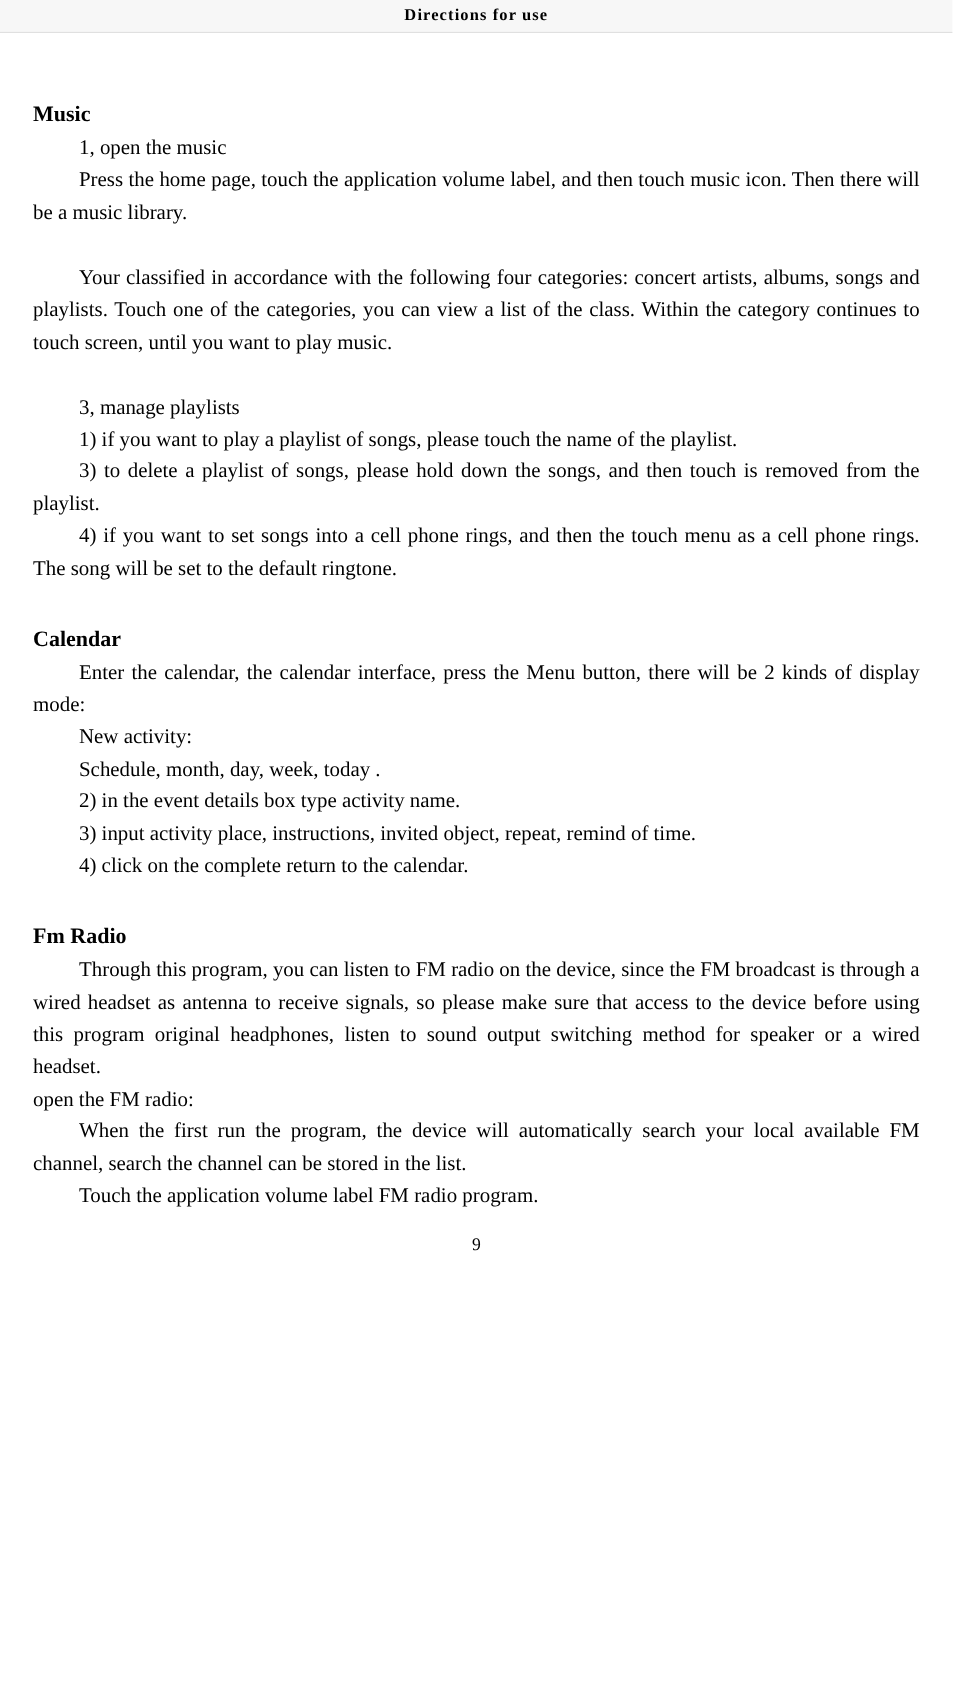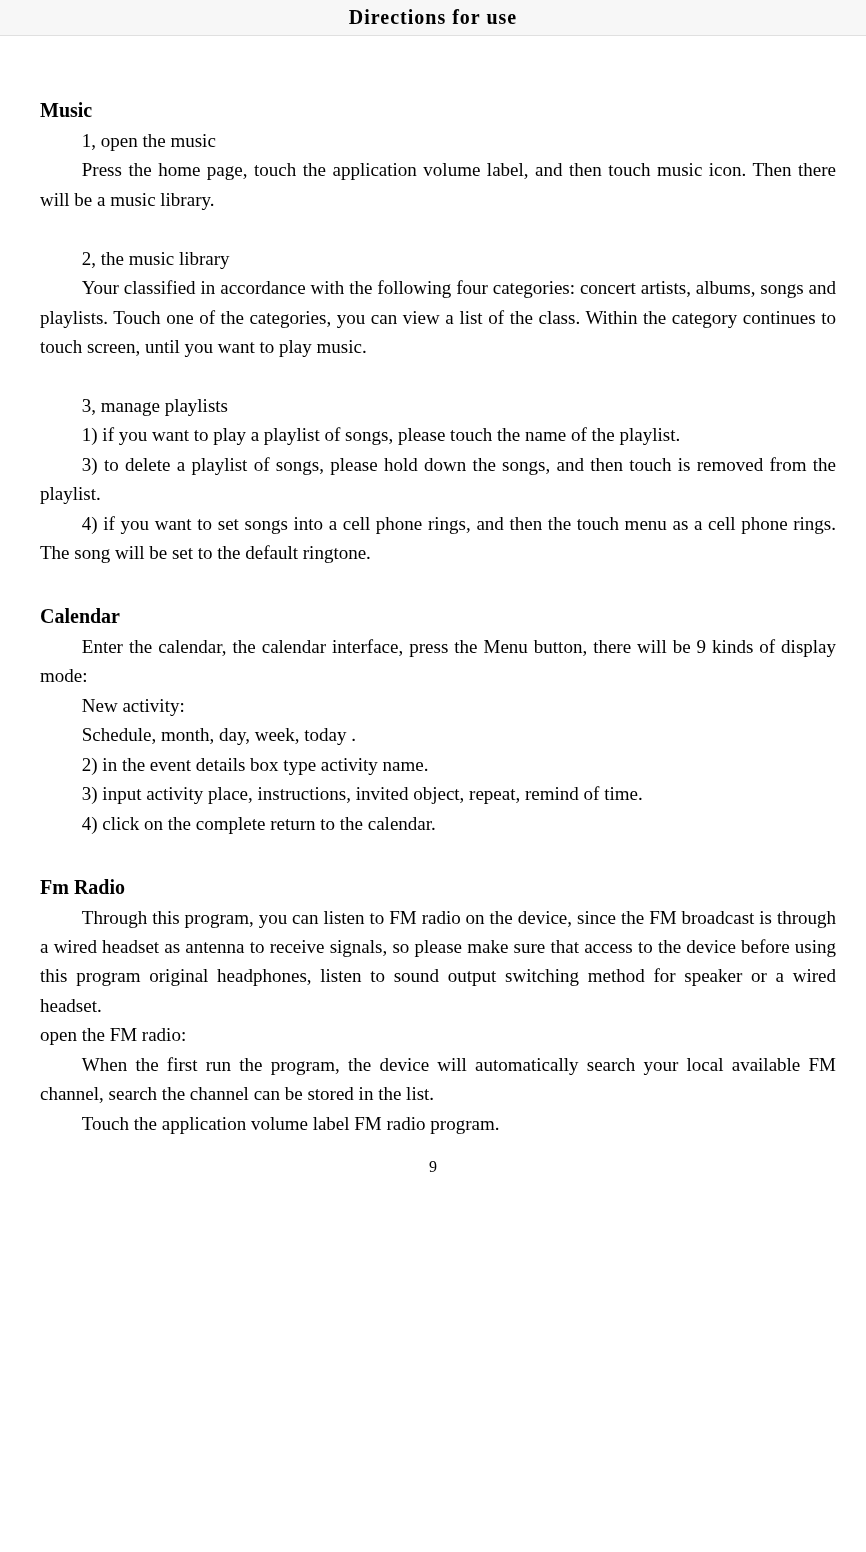--- a/index.html
+++ b/index.html
@@ -12,25 +12,25 @@
       width: 866px;
       background: #fff;
       color: #000;
     }
     .header {
       background: #f7f7f7;
       border-bottom: 1px solid #e0e0e0;
       text-align: center;
       padding: 6px 0;
       font-weight: bold;
-      font-size: 20px;
+      font-size: 15px;
       letter-spacing: 1px;
     }
     .content {
-      padding: 55px 30px 20px 40px;
+      padding: 55px 30px 20px 30px;
       font-size: 19px;
       line-height: 1.55;
       text-align: justify;
     }
     .section-heading {
       font-weight: bold;
       font-size: 20px;
       margin-top: 4px;
     }
     .indent {
@@ -51,31 +51,30 @@
 <div class="header">
   <span>Directions for use</span>
 </div>
 
 <div class="content">
 
   <div class="section-heading">Music</div>
   <div class="indent">1, open the music</div>
   <div class="indent">Press the home page, touch the application volume label, and then touch music icon. Then there will be a music library.</div>
   <div class="blank-line"></div>
-  <div class="indent">2, the music library</div>
   <div class="indent">Your classified in accordance with the following four categories: concert artists, albums, songs and playlists. Touch one of the categories, you can view a list of the class. Within the category continues to touch screen, until you want to play music.</div>
   <div class="blank-line"></div>
   <div class="indent">3, manage playlists</div>
   <div class="indent">1) if you want to play a playlist of songs, please touch the name of the playlist.</div>
   <div class="indent">3) to delete a playlist of songs, please hold down the songs, and then touch is removed from the playlist.</div>
   <div class="indent">4) if you want to set songs into a cell phone rings, and then the touch menu as a cell phone rings. The song will be set to the default ringtone.</div>
   <div class="blank-line"></div>
 
   <div class="section-heading">Calendar</div>
-  <div class="indent">Enter the calendar, the calendar interface, press the Menu button, there will be 9 kinds of display mode:</div>
+  <div class="indent">Enter the calendar, the calendar interface, press the Menu button, there will be 2 kinds of display mode:</div>
   <div class="indent"> New activity:</div>
   <div class="indent">Schedule, month, day, week, today .</div>
   <div class="indent">2) in the event details box type activity name.</div>
   <div class="indent">3) input activity place, instructions, invited object, repeat, remind of time.</div>
   <div class="indent">4) click on the complete return to the calendar.</div>
   <div class="blank-line"></div>
 
   <div class="section-heading">Fm Radio</div>
   <div class="indent">Through this program, you can listen to FM radio on the device, since the FM broadcast is through a wired headset as antenna to receive signals, so please make sure that access to the device before using this program original headphones, listen to sound output switching method for speaker or a wired headset.</div>
   <div> open the FM radio:</div>

